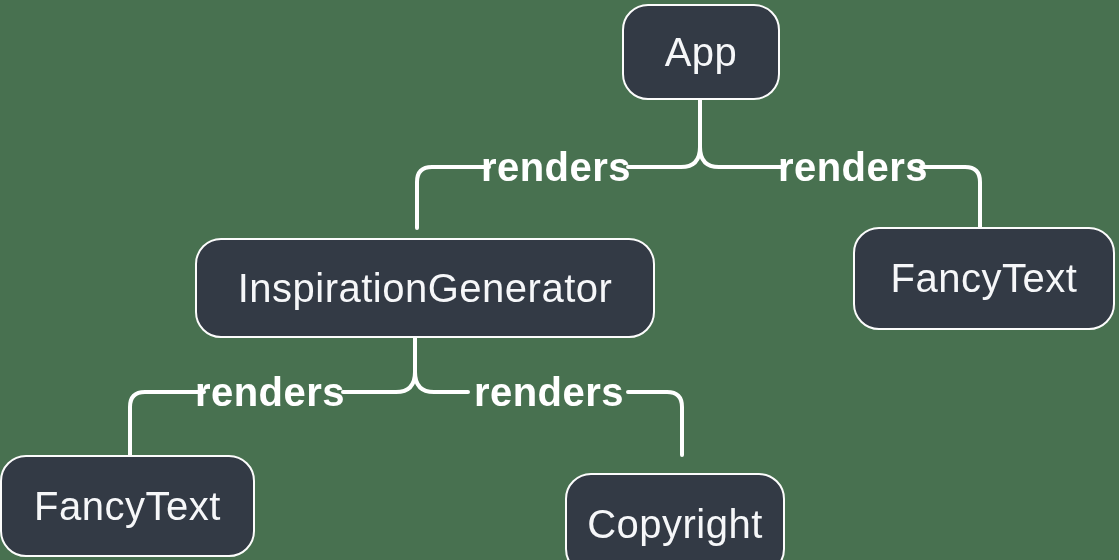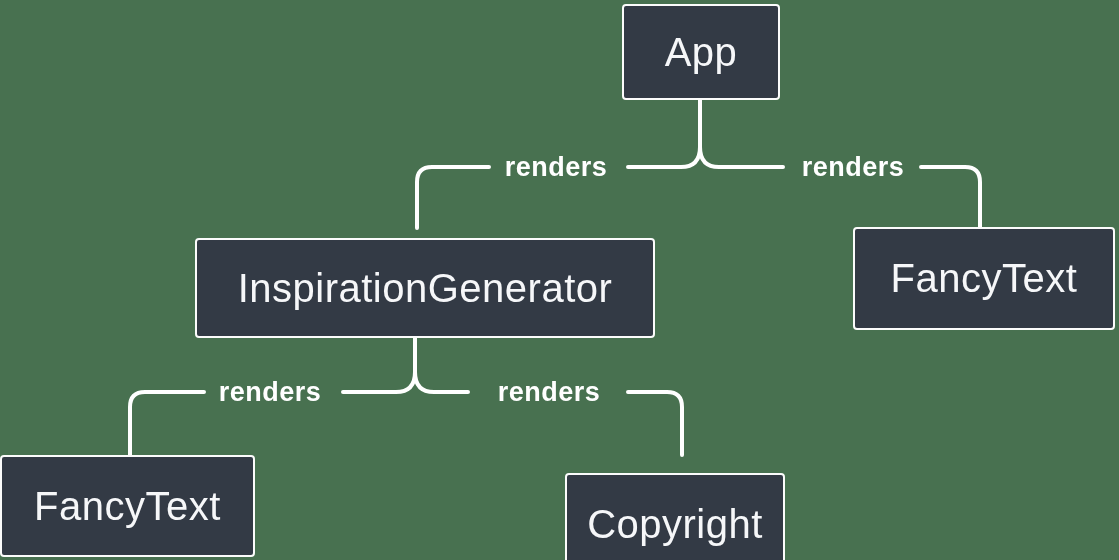--- a/index.html
+++ b/index.html
@@ -26,40 +26,40 @@
     fill: none;
     stroke: #FFFFFF;
     stroke-width: 4;
     stroke-linecap: round;
   }
   .node {
     position: absolute;
     box-sizing: border-box;
     background: #333A45;
     border: 2.5px solid #FCFCFC;
-    border-radius: 4px;
+    border-radius: 26px;
     display: flex;
     align-items: center;
     justify-content: center;
     color: #F6F7F9;
     font-size: 40px;
     font-weight: 400;
     letter-spacing: 0.5px;
     white-space: nowrap;
   }
   .node-app            { left: 622px; top: 4px;   width: 158px; height: 96px;  }
   .node-inspiration    { left: 195px; top: 228px; width: 460px; height: 100px; margin-top: 10px; }
   .node-fancytext-top  { left: 853px; top: 227px; width: 262px; height: 103px; }
   .node-fancytext-left { left: 0px;   top: 455px; width: 255px; height: 102px; }
   .node-copyright      { left: 565px; top: 473px; width: 220px; height: 102px; }
   .edge-label {
     position: absolute;
     transform: translate(-50%, -50%);
     color: #FFFFFF;
-    font-size: 27px;
+    font-size: 40px;
     font-weight: 700;
     letter-spacing: 0.5px;
     white-space: nowrap;
   }
   .edge-label-1 { left: 556px; top: 167px; }
   .edge-label-2 { left: 853px; top: 167px; }
   .edge-label-3 { left: 270px; top: 392px; }
   .edge-label-4 { left: 549px; top: 392px; }
 </style>
 </head>

